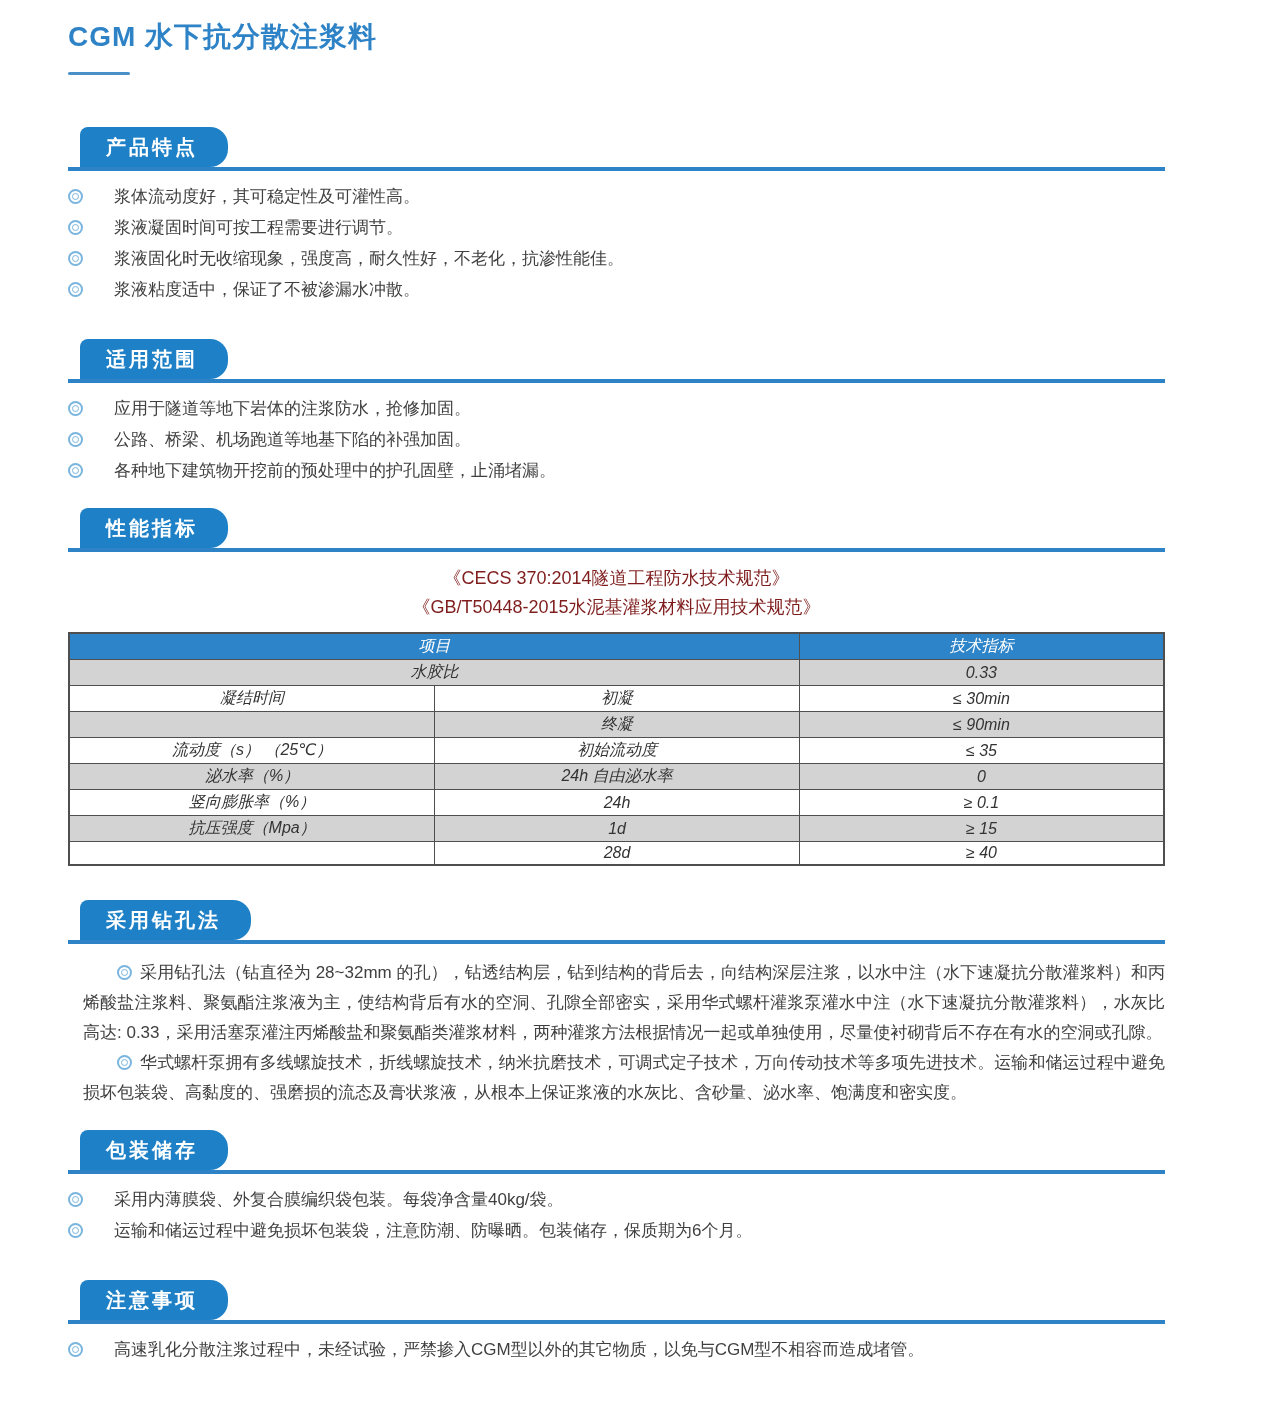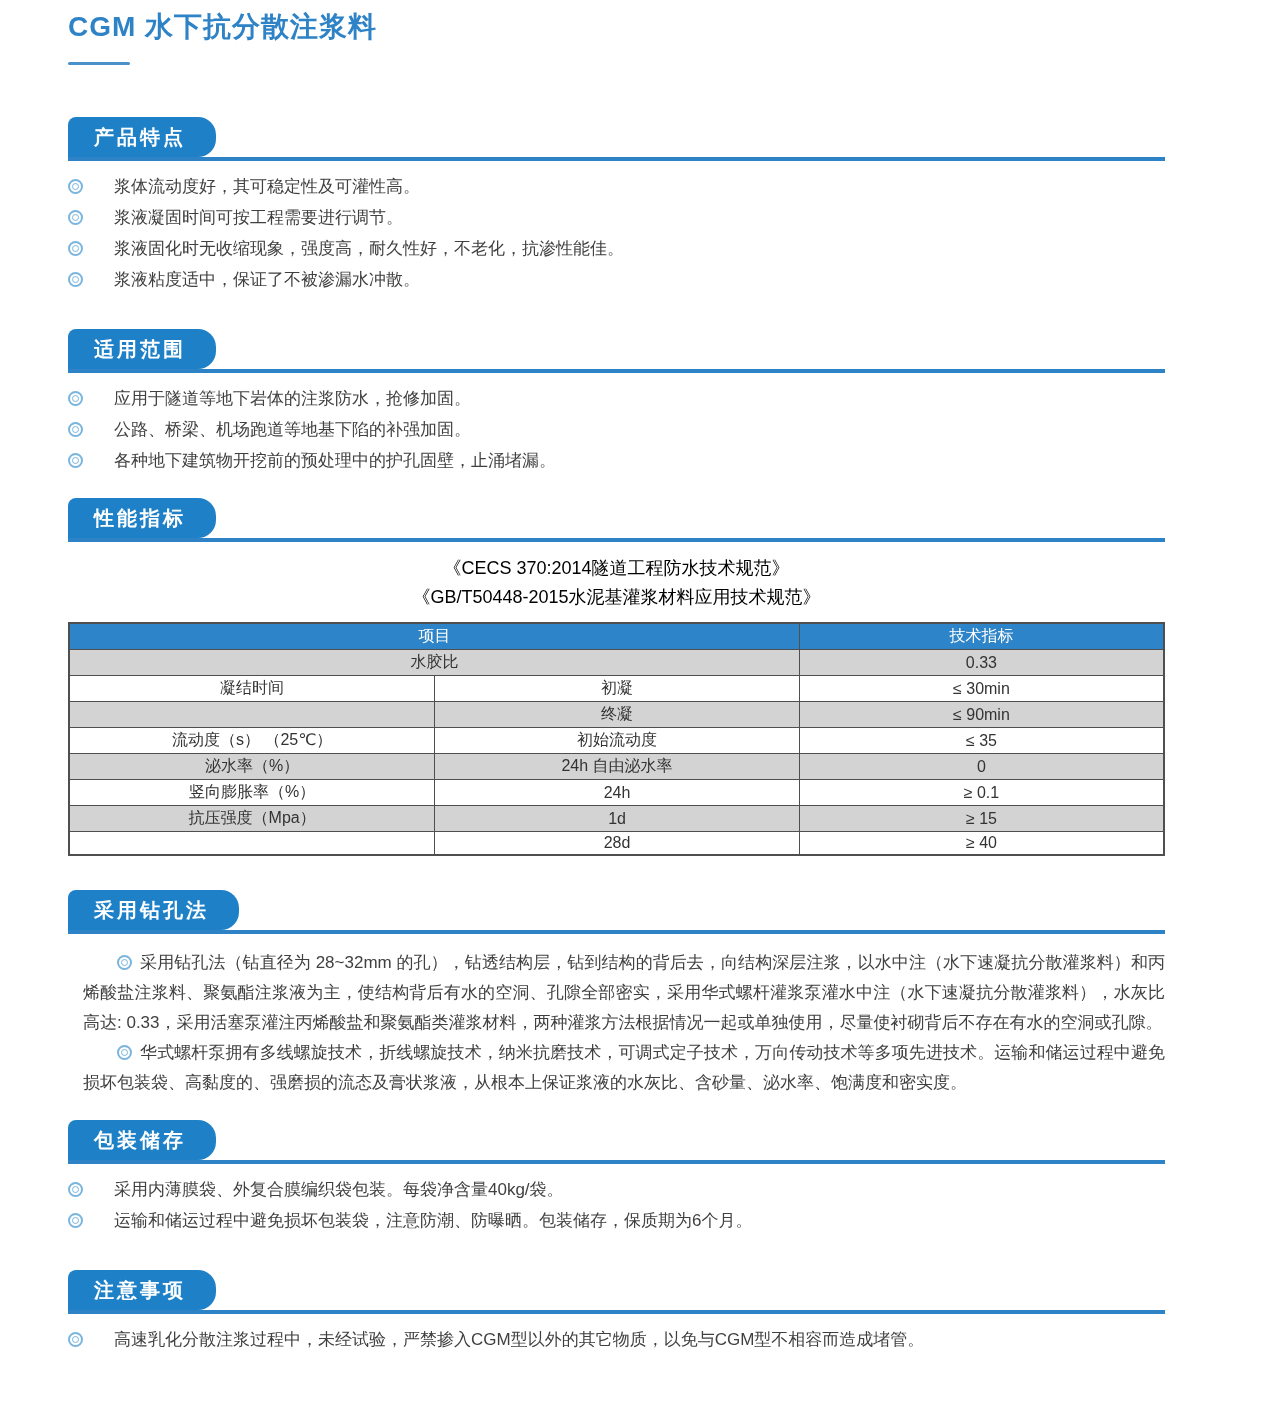--- a/index.html
+++ b/index.html
@@ -7,21 +7,21 @@
   body {
     width: 1280px;
     height: 1404px;
     overflow: hidden;
     font-family: "Liberation Sans", "DejaVu Sans", sans-serif;
     color: #404040;
   }
   .page {
     width: 1280px;
     height: 1404px;
-    padding: 8px 115px 0 68px;
+    padding: 18px 115px 0 68px;
     background: #ffffff;
     border-radius: 32px;
   }
   
   .doc-title {
     font-size: 28px;
     font-weight: bold;
     color: #2e82c6;
     letter-spacing: 1px;
   }
@@ -43,20 +43,21 @@
     display: inline-block;
     background: #1e80c6;
     color: #ffffff;
     font-size: 20px;
     font-weight: bold;
     letter-spacing: 3px;
     line-height: 1;
     padding: 10px 30px 10px 26px;
     border-radius: 8px 18px 18px 0;
     vertical-align: bottom;
+    margin-left: 12px;
   }
   
   .bullet-list { margin-top: 10px; list-style: none; }
   .bullet-list li {
     display: flex;
     align-items: center;
     padding: 5px 0;
     font-size: 17px;
     line-height: 21px;
     gap: 21px;
@@ -80,38 +81,39 @@
   }
   .bullseye.inline {
     vertical-align: -2px;
     margin-right: 8px;
   }
   
   .standards { margin-top: 12px; text-align: center; }
   .standards div {
     font-size: 18px;
     line-height: 29px;
-    color: #000000;
+    color: #7f1d1d;
   }
   
   table.spec {
     margin-top: 10px;
     width: 100%;
     border-collapse: collapse;
     border: 2px solid #4f4f4f;
     table-layout: fixed;
   }
   table.spec td, table.spec th {
     border: 1px solid #4f4f4f;
     height: 14px;
     text-align: center;
     font-size: 16px;
     font-weight: normal;
     color: #333333;
     padding: 2px 6px;
+    font-style: italic;
   }
   table.spec tr.head th {
     background: #2e84c8;
     color: #ffffff;
   }
   table.spec tr.shade td { background: #d3d3d3; }
   table.spec tr.plain td { background: #ffffff; }
   
   .paras { margin-top: 14px; }
   .paras p {

